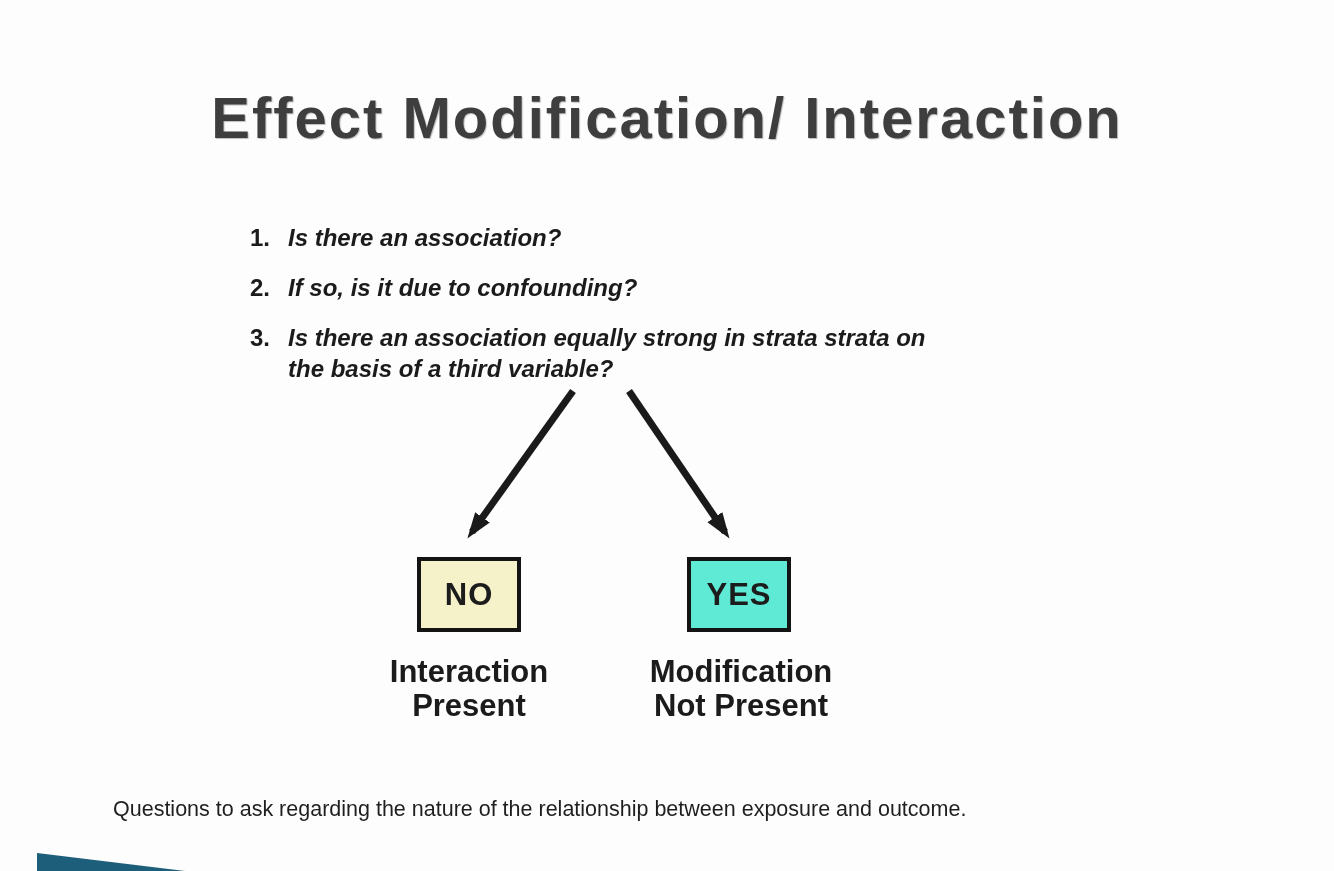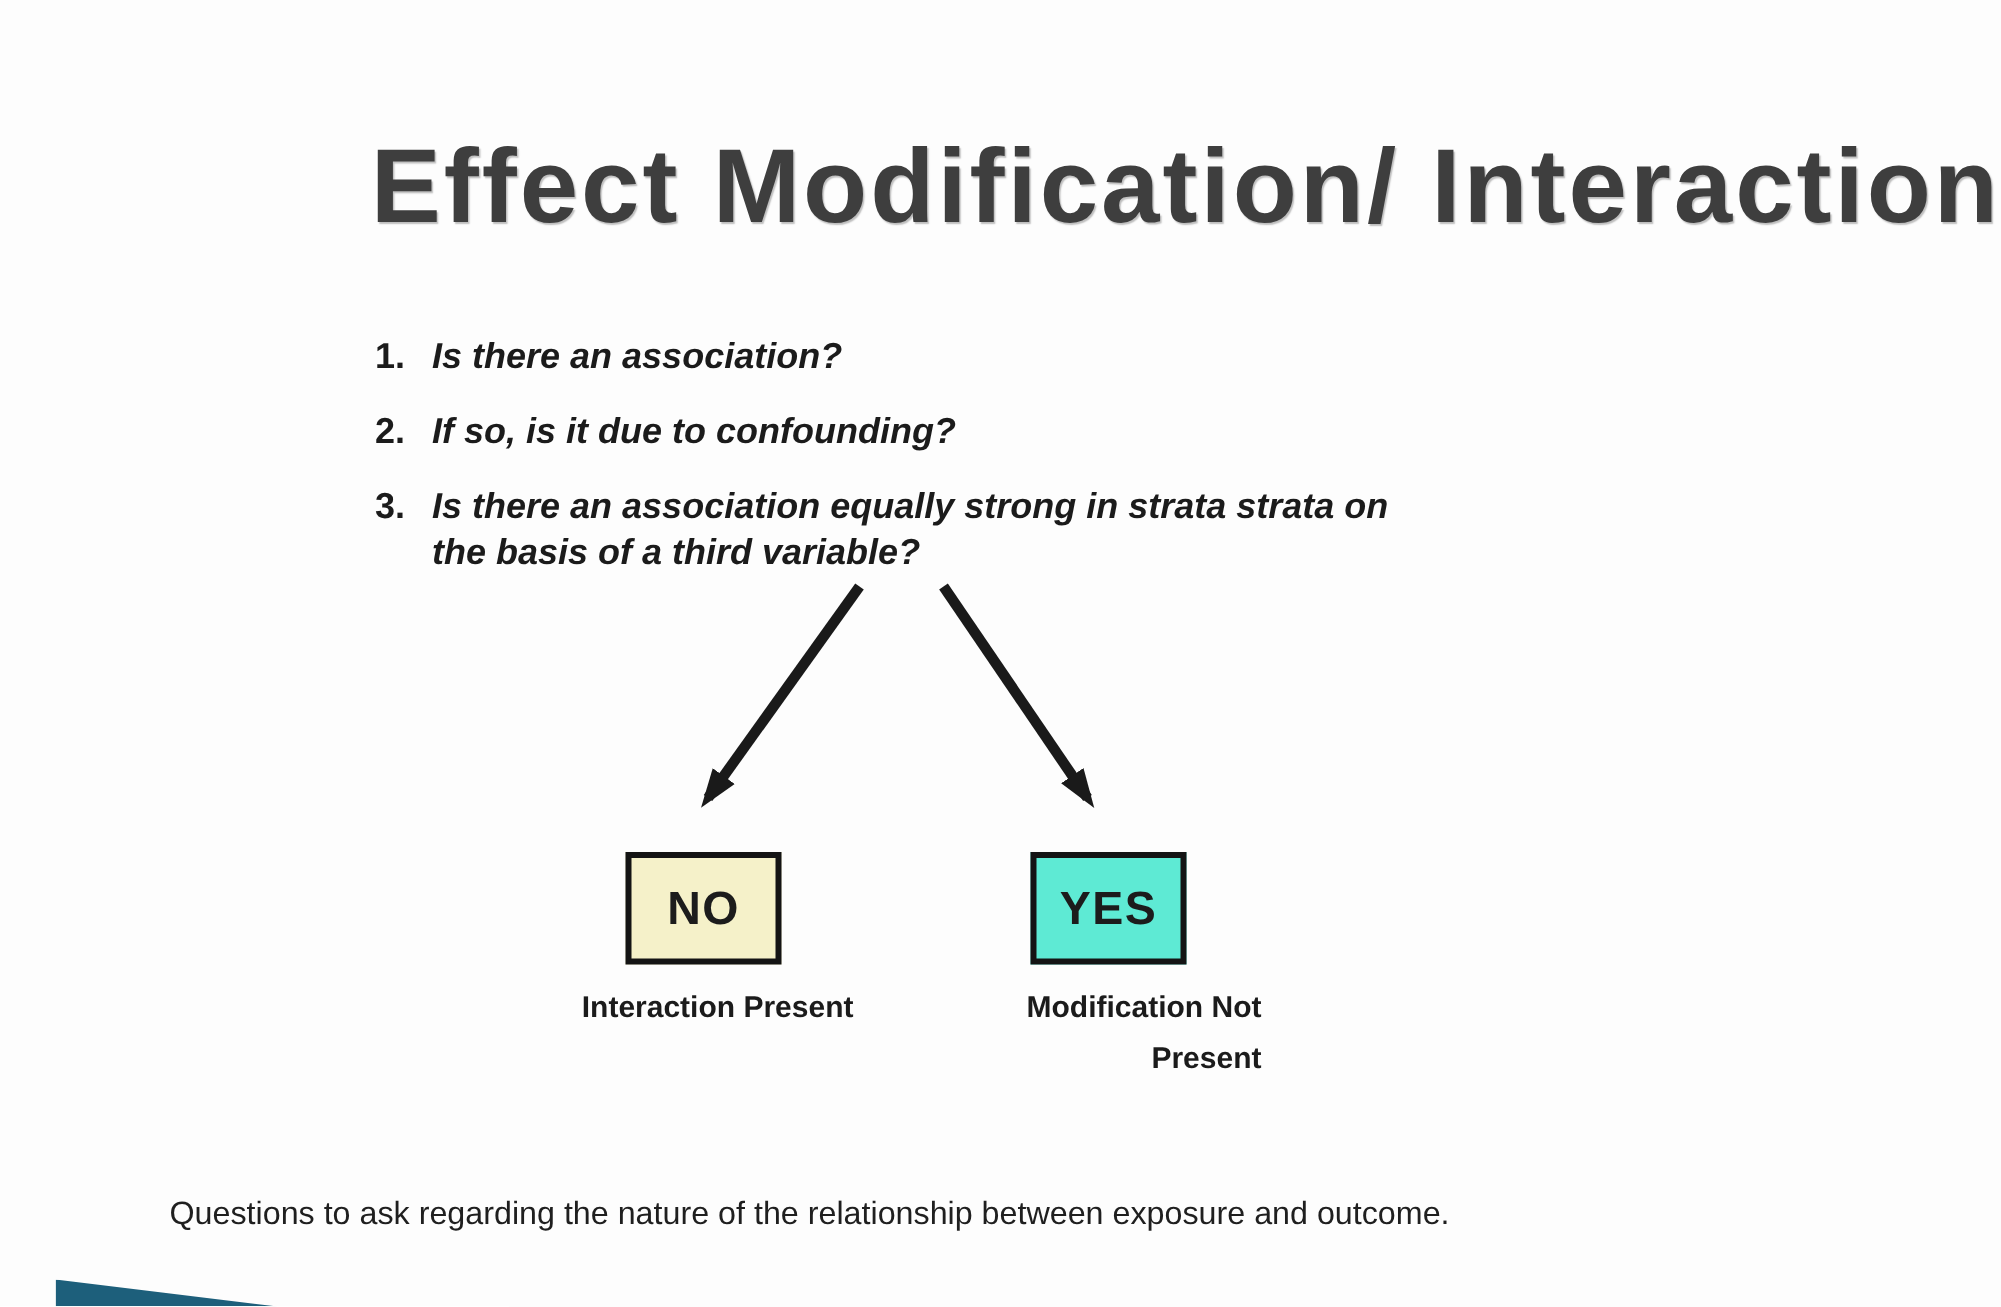--- a/index.html
+++ b/index.html
@@ -16,22 +16,22 @@
     overflow: hidden;
   }
 
   
   .title {
     position: absolute;
     top: 84px;
     left: 0;
     right: 0;
     margin: 0;
-    text-align: right;
-    font-size: 70px;
+    text-align: center;
+    font-size: 58px;
     font-weight: 700;
     letter-spacing: 2px;
     color: #3e3e3e;
     text-shadow: 1px 1px 1px rgba(0,0,0,0.25), -1px -1px 1px rgba(255,255,255,0.6);
   }
 
   
   .questions {
     position: absolute;
     left: 250px;
@@ -74,33 +74,32 @@
     width: 96px;
     height: 67px;
     border: 4px solid #141414;
     display: flex;
     align-items: center;
     justify-content: center;
     font-weight: 700;
     font-size: 31px;
     letter-spacing: 1px;
     color: #1c1c1c;
-    margin-top: 11px;
   }
   .box-no  { left: 417px; }
   .box-yes { left: 687px; }
 
   
   .result {
     position: absolute;
     top: 655px;
     width: 200px;
-    text-align: right;
+    text-align: center;
     font-weight: 700;
-    font-size: 20px;
+    font-size: 31px;
     line-height: 34px;
     color: #1b1b1b;
   }
   .result-no  { left: 369px; }
   .result-yes { left: 641px; }
 
   
   .caption {
     position: absolute;
     left: 113px;

